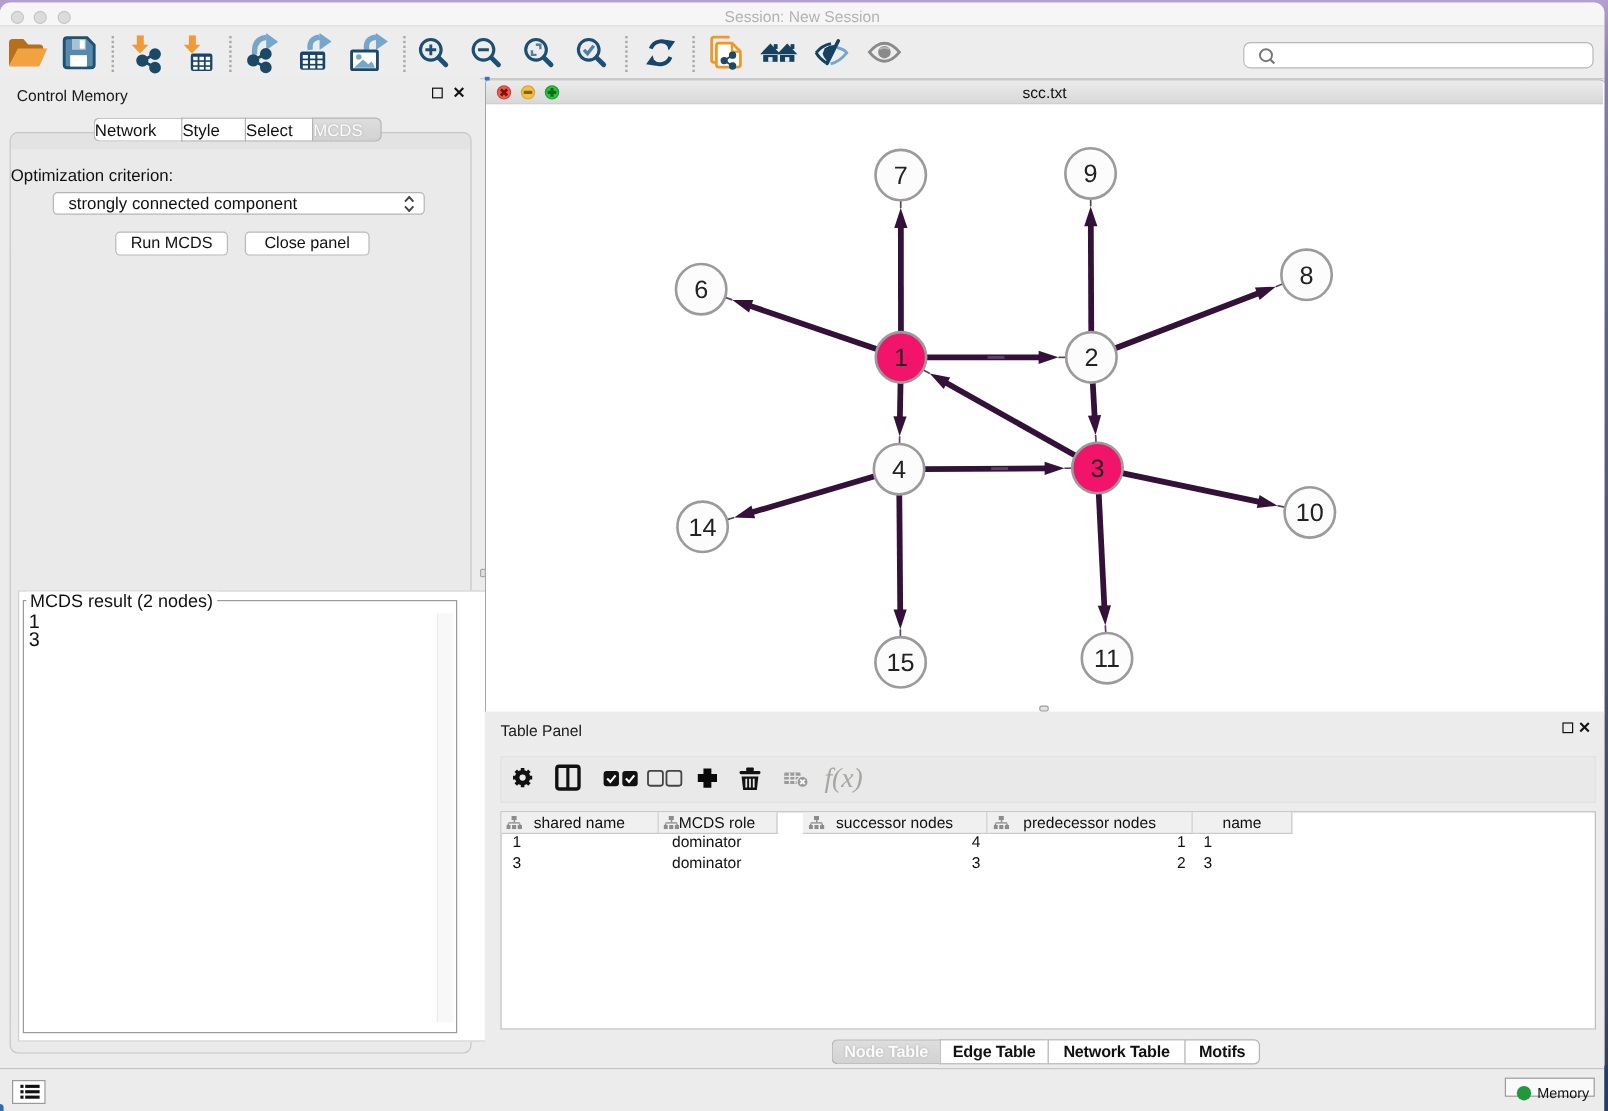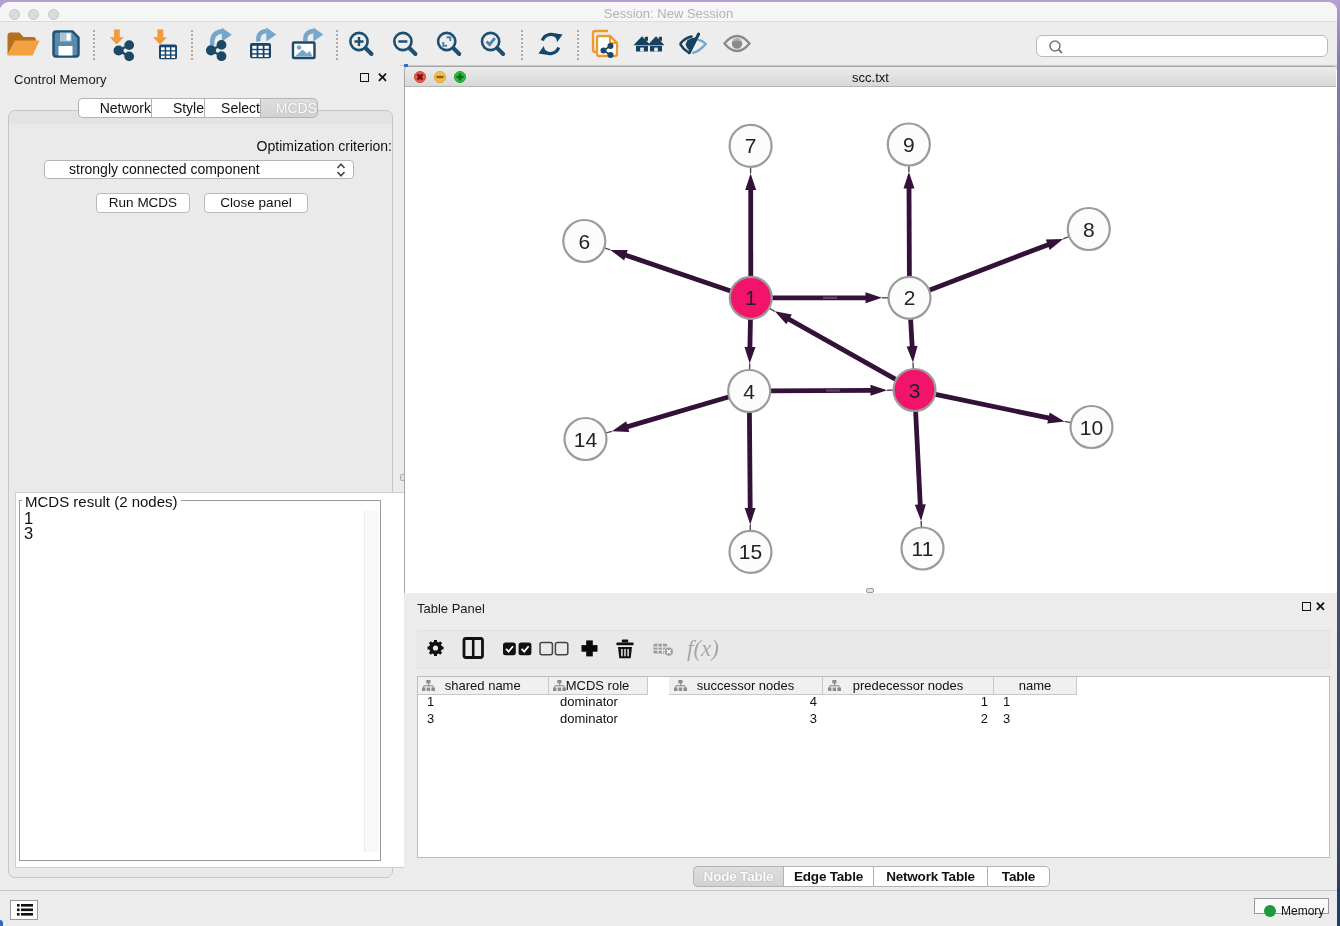--- a/index.html
+++ b/index.html
@@ -14,27 +14,27 @@
 #titlebar { position:absolute; left:0; top:0; width:1337px; height:20px; background:#f6f6f6; border-bottom:1px solid #dcdcdc; }
 .tl { position:absolute; top:7px; width:11px; height:11px; border-radius:50%; background:#dcdcdc; border:1px solid #c6c6c6; }
 #title { position:absolute; top:4px; left:0; width:1337px; text-align:center; font-size:13px; color:#b4b1b6; }
 #toolbar { position:absolute; left:0; top:21px; width:1337px; height:43px; background:#ededed; border-bottom:1px solid #c9c9c9; }
 .sep { position:absolute; top:7px; height:30px; width:0; border-left:2px dotted #a9a9a9; }
 #searchbox { position:absolute; left:1036px; top:12px; width:292px; height:22px; background:#fff; border:1px solid #b9b9b9; border-radius:6px; }
 
 #cp { position:absolute; left:0; top:62px; width:400px; height:827px; background:#ececec; }
 #cp-title { position:absolute; left:14px; top:8px; font-size:13px; color:#1a1a1a; }
 #cp-tabs { position:absolute; left:78px; top:34px; height:20px; display:flex; font-size:14px; z-index:5; }
-.tab { background:#fff; border:1px solid #b3b3b3; border-right:none; padding:1px 0 0 0; text-align:right; color:#111; }
+.tab { background:#fff; border:1px solid #b3b3b3; border-right:none; padding:1px 0 0 0; text-align:left; color:#111; }
 .tab:first-child { border-radius:5px 0 0 5px; }
 .tab.last { border-radius:0 5px 5px 0; border-right:1px solid #b3b3b3; }
 .tab.sel { background:linear-gradient(#dedede,#d2d2d2); color:#fbfbfb; text-shadow:0 0 2px #adadad; }
 #cp-panel { position:absolute; left:8px; top:46px; width:385px; height:768px; border:1px solid #c6c6c6; border-radius:7px; background:linear-gradient(#e3e3e3 0px, #e3e3e3 13px, #eaeaea 14px, #eaeaea 100%); }
-#opt-label { position:absolute; left:0; top:27px; width:100%; text-align:right; font-size:14px; color:#111; }
-#opt-select { position:absolute; left:35px; top:49px; width:310px; height:19px; background:#fff; border:1px solid #b5b5b5; border-radius:4px; font-size:14px; color:#111; line-height:17px; padding-left:24px; }
+#opt-label { position:absolute; left:0; top:27px; width:100%; text-align:left; font-size:14px; color:#111; }
+#opt-select { position:absolute; left:35px; top:49px; width:310px; height:19px; background:#fff; border:1px solid #b5b5b5; border-radius:4px; font-size:14px; color:#111; line-height:17px; padding-left:12px; }
 .btn { position:absolute; top:82px; height:20px; background:#fff; border:1px solid #b9b9b9; border-radius:4px; font-size:13.5px; color:#111; text-align:center; line-height:18px; }
 #fieldset { position:absolute; left:6px; top:381px; width:396px; height:376px; background:#fff; border:1px solid #cfcfcf; }
 #fieldset-border { position:absolute; left:3px; top:7px; width:362px; height:361px; border:1px solid #9a9a9a; }
 #fieldset-label { position:absolute; left:6px; top:0px; font-size:15px; color:#111; background:#fff; padding:0 3px; z-index:2; }
 #fieldset-text { position:absolute; left:8px; top:18px; font-size:16.5px; color:#111; line-height:15.2px; }
 #cp-scroll { position:absolute; left:348px; top:18px; width:14px; height:341px; background:#f8f8f8; border-left:1px solid #ececec; }
 
 #nw { position:absolute; left:404px; top:64px; width:933px; height:529px; border:1px solid #a5a5a5; border-right:none; border-bottom:none; border-radius:4px 4px 0 0; background:#fff; }
 #nw-titlebar { position:absolute; left:0; top:0; width:931px; height:20px; background:linear-gradient(#ececec,#d8d8d8); border-bottom:1px solid #b5b5b5; border-radius:3px 3px 0 0; }
 #nw-title { position:absolute; left:0; top:3px; width:100%; text-align:center; font-size:13px; color:#111; }
@@ -466,21 +466,21 @@
       <div class="td" style="left:9px; top:34px;">3</div>
       <div class="td" style="left:142px; top:34px;">dominator</div>
       <div class="td" style="left:251px; top:34px; width:148px; text-align:right;">3</div>
       <div class="td" style="left:405px; top:34px; width:165px; text-align:right;">2</div>
       <div class="td" style="left:585px; top:34px;">3</div>
     </div>
     <div id="tp-tabs">
       <div class="ttab sel" style="width:90px;">Node Table</div>
       <div class="ttab" style="width:90px;">Edge Table</div>
       <div class="ttab" style="width:114px;">Network Table</div>
-      <div class="ttab last" style="width:63px;">Table</div>
+      <div class="ttab last" style="width:63px;">Motifs</div>
     </div>
   </div>
   <div id="statusbar">
     <div id="list-btn">
       <svg width="26" height="18" viewBox="0 0 26 18" style="position:absolute;left:1px;top:0px;">
         <g fill="#111">
           <rect x="5" y="3" width="2.6" height="2.6"></rect>
             <rect x="9" y="3" width="12" height="2.6"></rect>
           <rect x="5" y="7.5" width="2.6" height="2.6"></rect>
             <rect x="9" y="7.5" width="12" height="2.6"></rect>

